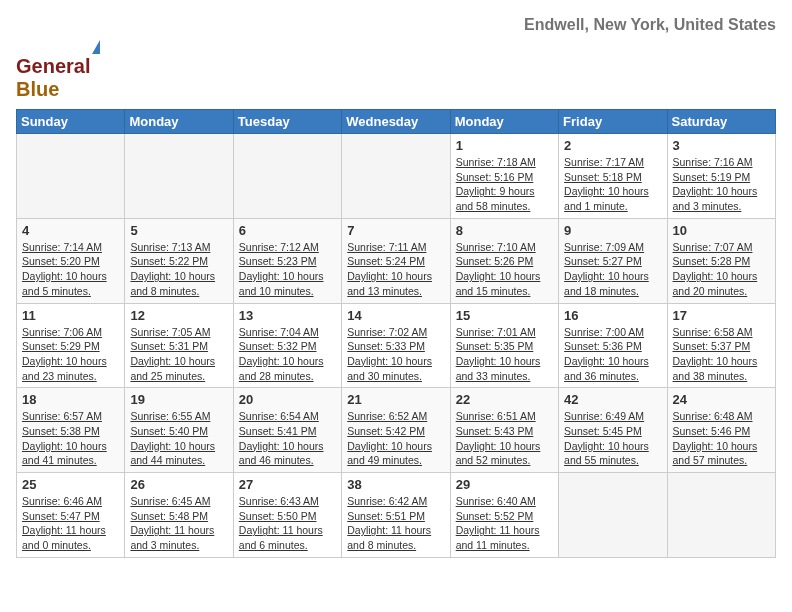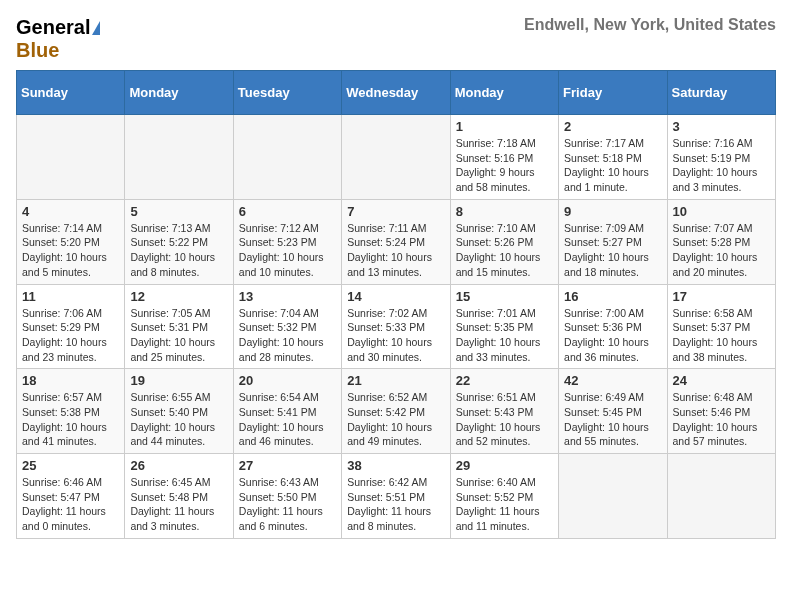--- a/index.html
+++ b/index.html
@@ -17,21 +17,22 @@
       margin-bottom: 8px;
     }
     .logo {
       display: flex;
       flex-direction: column;
       align-items: flex-start;
     }
     .logo-general {
       font-size: 20px;
       font-weight: bold;
-      color: #000000;
+      color: #7f1d1d;
+      margin-top: 39px;
     }
     .logo-blue {
       font-size: 20px;
       font-weight: bold;
       color: #a16207;
     }
     .logo-icon {
       display: inline-block;
       width: 0;
       height: 0;
@@ -61,21 +62,21 @@
     .calendar {
       width: 100%;
       border-collapse: collapse;
       border: 1px solid #ccc;
     }
     .calendar th {
       background-color: #3a7abf;
       color: #fff;
       font-size: 13px;
       font-weight: bold;
-      padding: 14px 4px;
+      padding: 4px 4px;
       text-align: left;
       border: 1px solid #2d6aa0;
     }
     .calendar td {
       vertical-align: top;
       border: 1px solid #ccc;
       padding: 4px 5px;
       width: calc(100% / 7);
       min-height: 80px;
       background: #fff;
@@ -87,20 +88,21 @@
       font-size: 13px;
       font-weight: bold;
       color: #333;
       display: block;
       margin-bottom: 2px;
     }
     .day-info {
       font-size: 10.5px;
       color: #333;
       line-height: 1.4;
+      text-decoration: underline;
     }
     .empty-cell {
       background: #f5f5f5 !important;
     }
   </style>
 </head>
 <body>
 
 <div class="header">
   <div class="logo">

